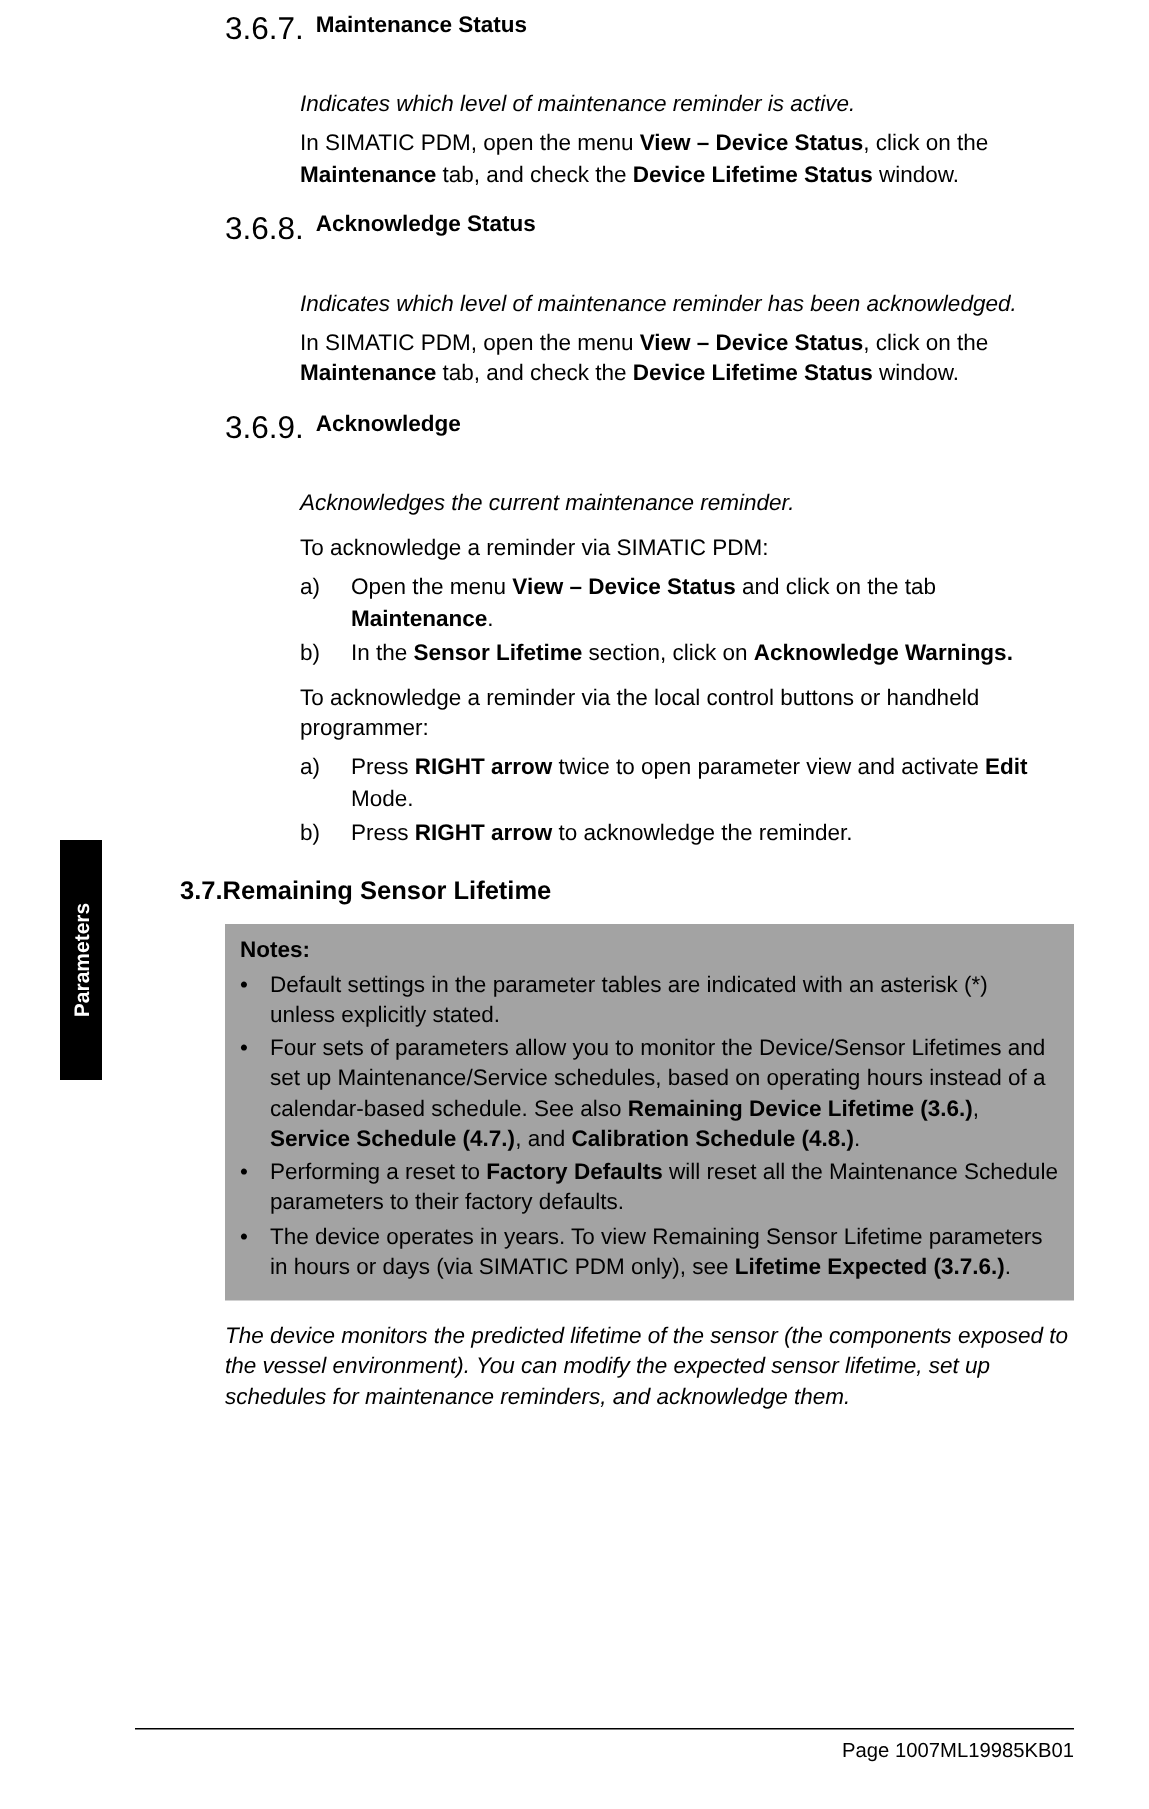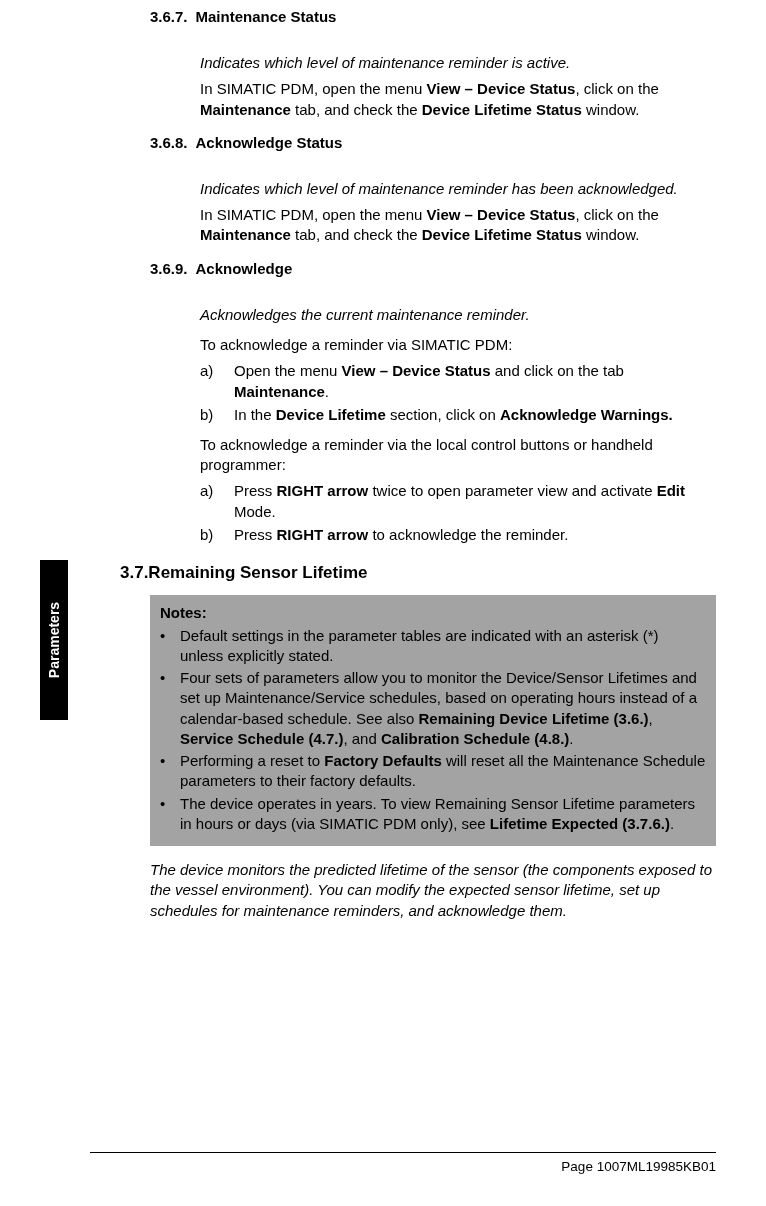--- a/index.html
+++ b/index.html
@@ -17,21 +17,21 @@
     font-size: 14px;
     display: flex;
     align-items: center;
     justify-content: center;
   }
   .sidebar-tab span {
     transform: rotate(-90deg);
     white-space: nowrap;
   }
   .section { margin-bottom: 14px; }
-  .h-num { font-weight: bold; font-size: 15px; }
+  .h-num { font-weight: normal; font-size: 21px; }
   .h-title { font-weight: bold; font-size: 15px; }
   .sub-heading { display: flex; gap: 8px; margin-left: 60px; margin-bottom: 4px; }
   .big-heading { display: flex; margin-left: 30px; margin-top: 18px; margin-bottom: 12px; font-size: 17px; font-weight: bold; }
   .italic-desc { font-style: italic; font-size: 15px; margin-left: 110px; margin-bottom: 6px; line-height: 1.35; margin-top: 28px; }
   .body-text { font-size: 15px; margin-left: 110px; margin-bottom: 4px; line-height: 1.35; }
   .bold { font-weight: bold; }
   .bold-line { font-weight: normal; font-size: 15px; margin-left: 110px; margin-top: 10px; margin-bottom: 6px; line-height: 1.3; }
   .ol { margin-left: 110px; font-size: 15px; line-height: 1.4; }
   .ol-row { display: flex; gap: 14px; margin-bottom: 2px; }
   .ol-row .lbl { min-width: 20px; }
@@ -102,21 +102,21 @@
     <div class="ol">
       <div class="ol-row">
         <span class="lbl">a)</span>
         <span>
           <span>Open the menu </span><span class="bold">View – Device Status</span><span> and click on the tab </span><span class="bold">Maintenance</span><span>.</span>
         </span>
       </div>
       <div class="ol-row">
         <span class="lbl">b)</span>
         <span>
-          <span>In the </span><span class="bold">Device Lifetime</span><span> section, click on </span><span class="bold">Acknowledge Warnings.</span>
+          <span>In the </span><span class="bold">Sensor Lifetime</span><span> section, click on </span><span class="bold">Acknowledge Warnings.</span>
         </span>
       </div>
     </div>
 
     <div class="bold-line">To acknowledge a reminder via the local control buttons or handheld programmer:</div>
     <div class="ol">
       <div class="ol-row">
         <span class="lbl">a)</span>
         <span>
           <span>Press </span><span class="bold">RIGHT arrow </span><span> twice to open parameter view and activate </span><span class="bold">Edit</span><span> Mode.</span>

